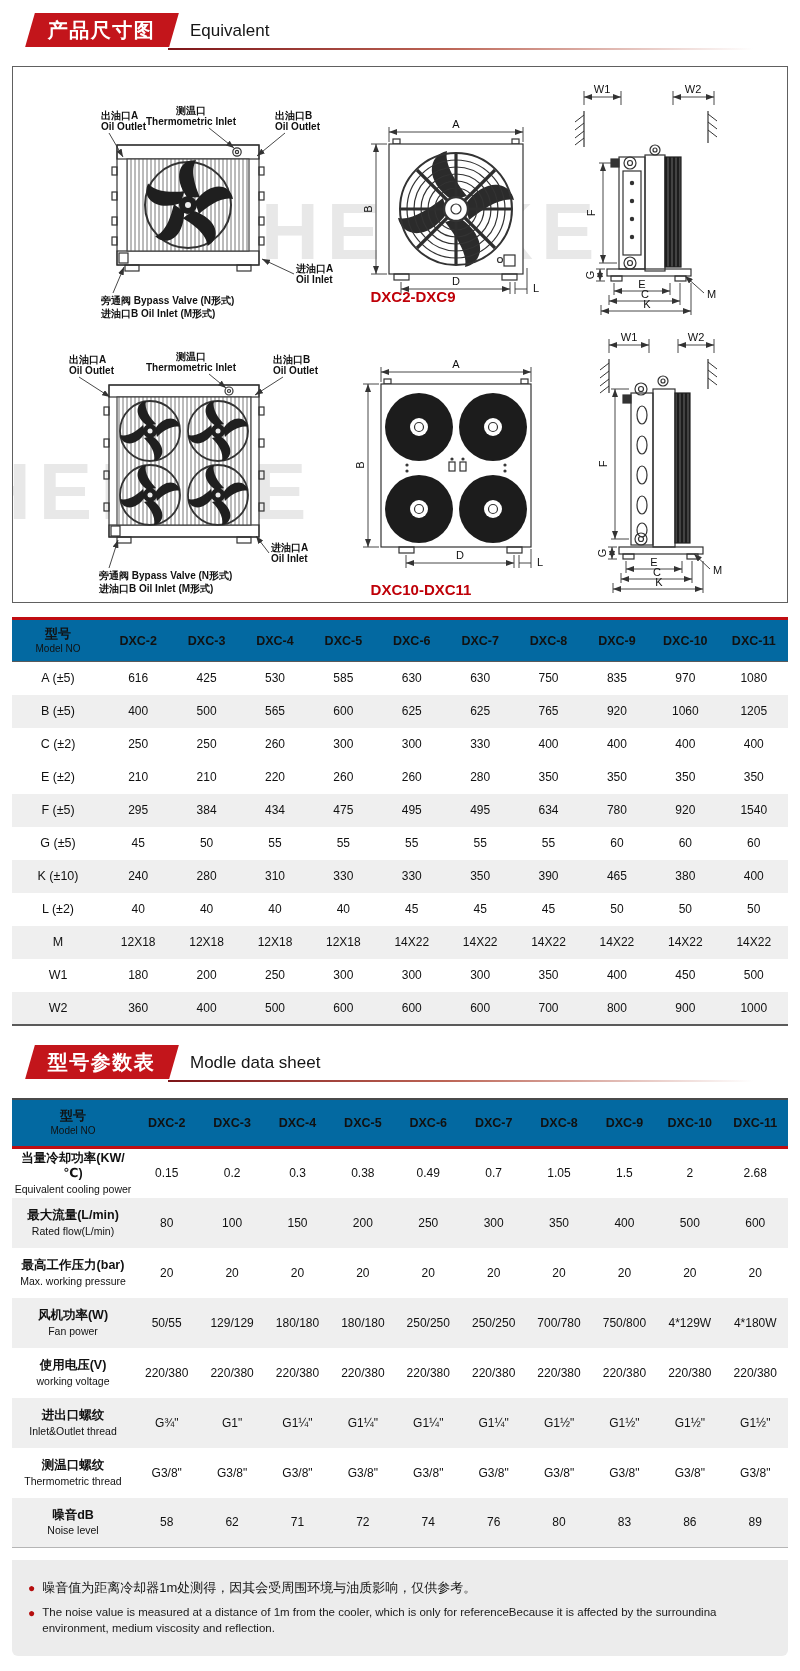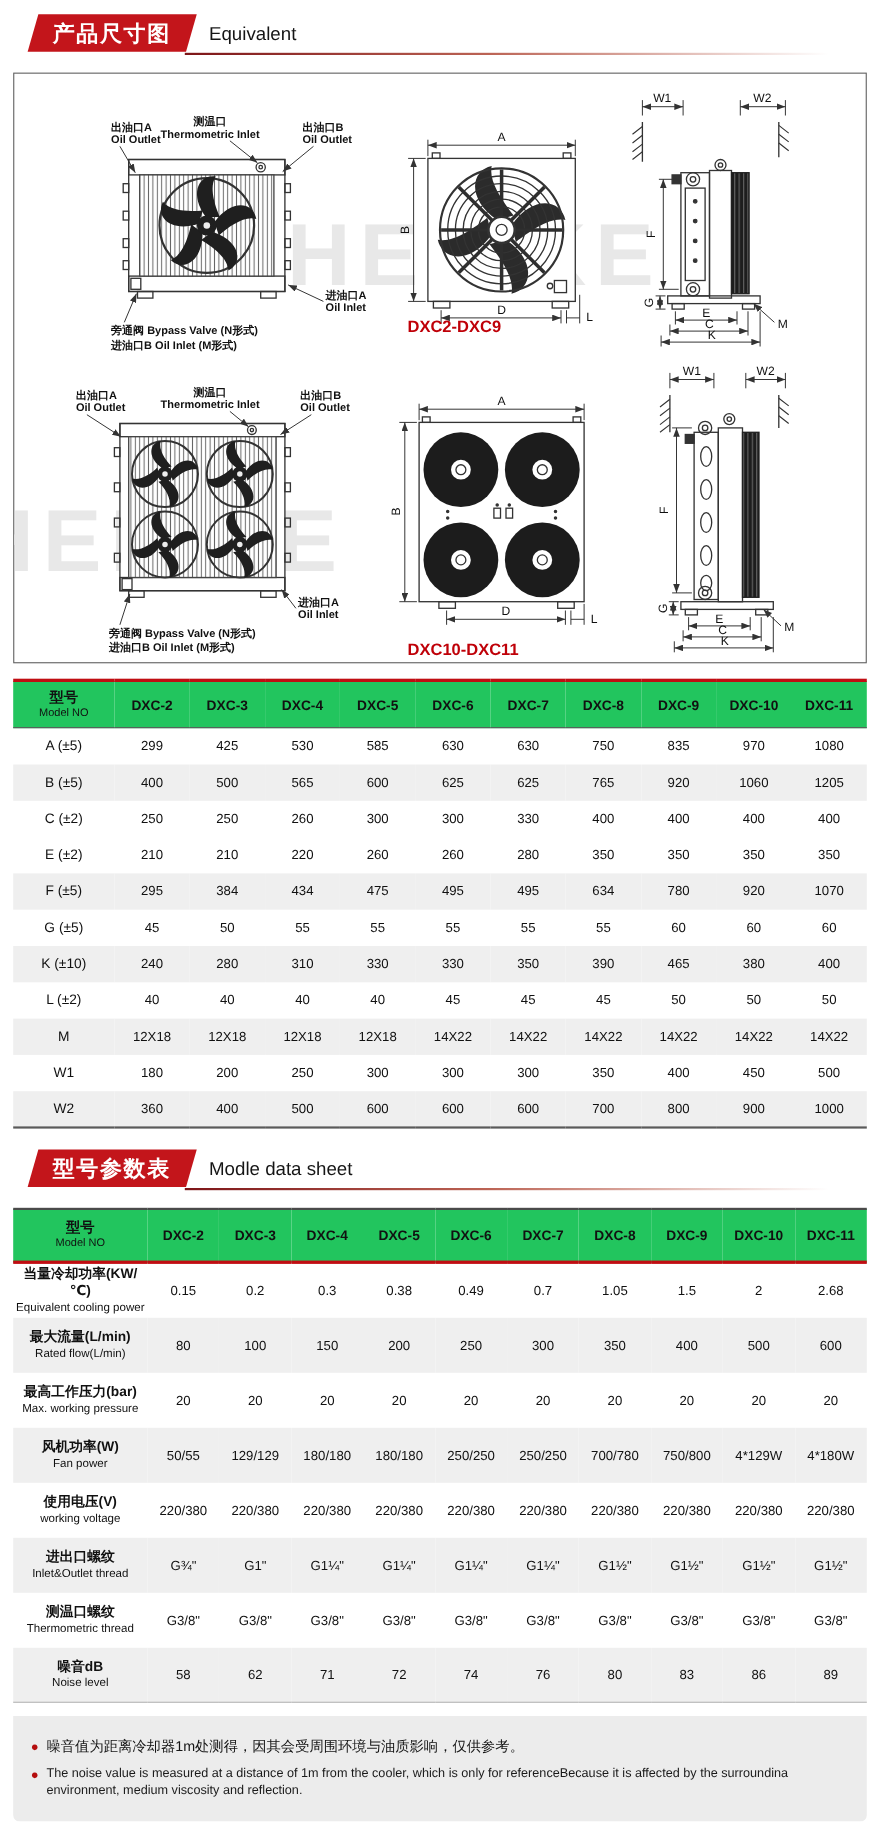--- a/index.html
+++ b/index.html
@@ -13,21 +13,21 @@
 .header-line{position:absolute;left:154px;right:2px;bottom:0;height:2px;background:linear-gradient(90deg,#7d1518,#bc6455 45%,rgba(250,244,242,0) 95%);}
 .drawing-panel{position:relative;margin:16px 12px 0 12px;width:776px;height:537px;border:1.5px solid #606060;background:#fff;}
 .drawing-panel svg{position:absolute;left:0;top:0;}
 svg text{font-family:"Liberation Sans","DejaVu Sans",sans-serif;}
 .callout{font-size:10px;font-weight:bold;fill:#101010;stroke:none;}
 .dimtxt{font-size:11px;fill:#101010;stroke:none;font-weight:normal;}
 .model-label{font-size:15px;font-weight:bold;fill:#bf0008;stroke:none;}
 .wmark{font-weight:bold;fill:#e8e8e8;stroke:none;letter-spacing:8px;}
 .spec-table{border-collapse:collapse;width:776px;margin:14px 0 0 12px;text-align:center;table-layout:fixed;}
 .spec-table th,.spec-table td{font-weight:normal;padding:0;}
-.spec-table thead th{font-weight:bold;font-size:12.5px;background:#22c55e;}
+.spec-table thead th{font-weight:bold;font-size:12.5px;background:#0369a1;}
 #dim-table{border-top:3px solid #c00d12;border-bottom:2px solid #5a5a5a;}
 #dim-table thead tr{height:43px;border-bottom:1.5px solid #5a5a5a;}
 #dim-table tbody tr{height:33px;}
 #dim-table td{font-size:12px;}
 #dim-table tbody th{font-size:12.5px;font-weight:normal;}
 #dim-table th:first-child{width:92px;}
 #data-table{border-top:2px solid #4a4a4a;border-bottom:1px solid #b5b5b5;}
 #data-table thead tr{height:49px;border-bottom:3px solid #c00d12;}
 #data-table tbody tr{height:50px;}
 #data-table td{font-size:12px;}
@@ -447,21 +447,21 @@
           <th>DXC-7</th>
           <th>DXC-8</th>
           <th>DXC-9</th>
           <th>DXC-10</th>
           <th>DXC-11</th>
         </tr>
     </thead>
     <tbody>
         <tr>
           <th>A (±5)</th>
-          <td>299</td>
+          <td>616</td>
           <td>425</td>
           <td>530</td>
           <td>585</td>
           <td>630</td>
           <td>630</td>
           <td>750</td>
           <td>835</td>
           <td>970</td>
           <td>1080</td>
         </tr>
@@ -508,21 +508,21 @@
           <th>F (±5)</th>
           <td>295</td>
           <td>384</td>
           <td>434</td>
           <td>475</td>
           <td>495</td>
           <td>495</td>
           <td>634</td>
           <td>780</td>
           <td>920</td>
-          <td>1070</td>
+          <td>1540</td>
         </tr>
         <tr>
           <th>G (±5)</th>
           <td>45</td>
           <td>50</td>
           <td>55</td>
           <td>55</td>
           <td>55</td>
           <td>55</td>
           <td>55</td>

